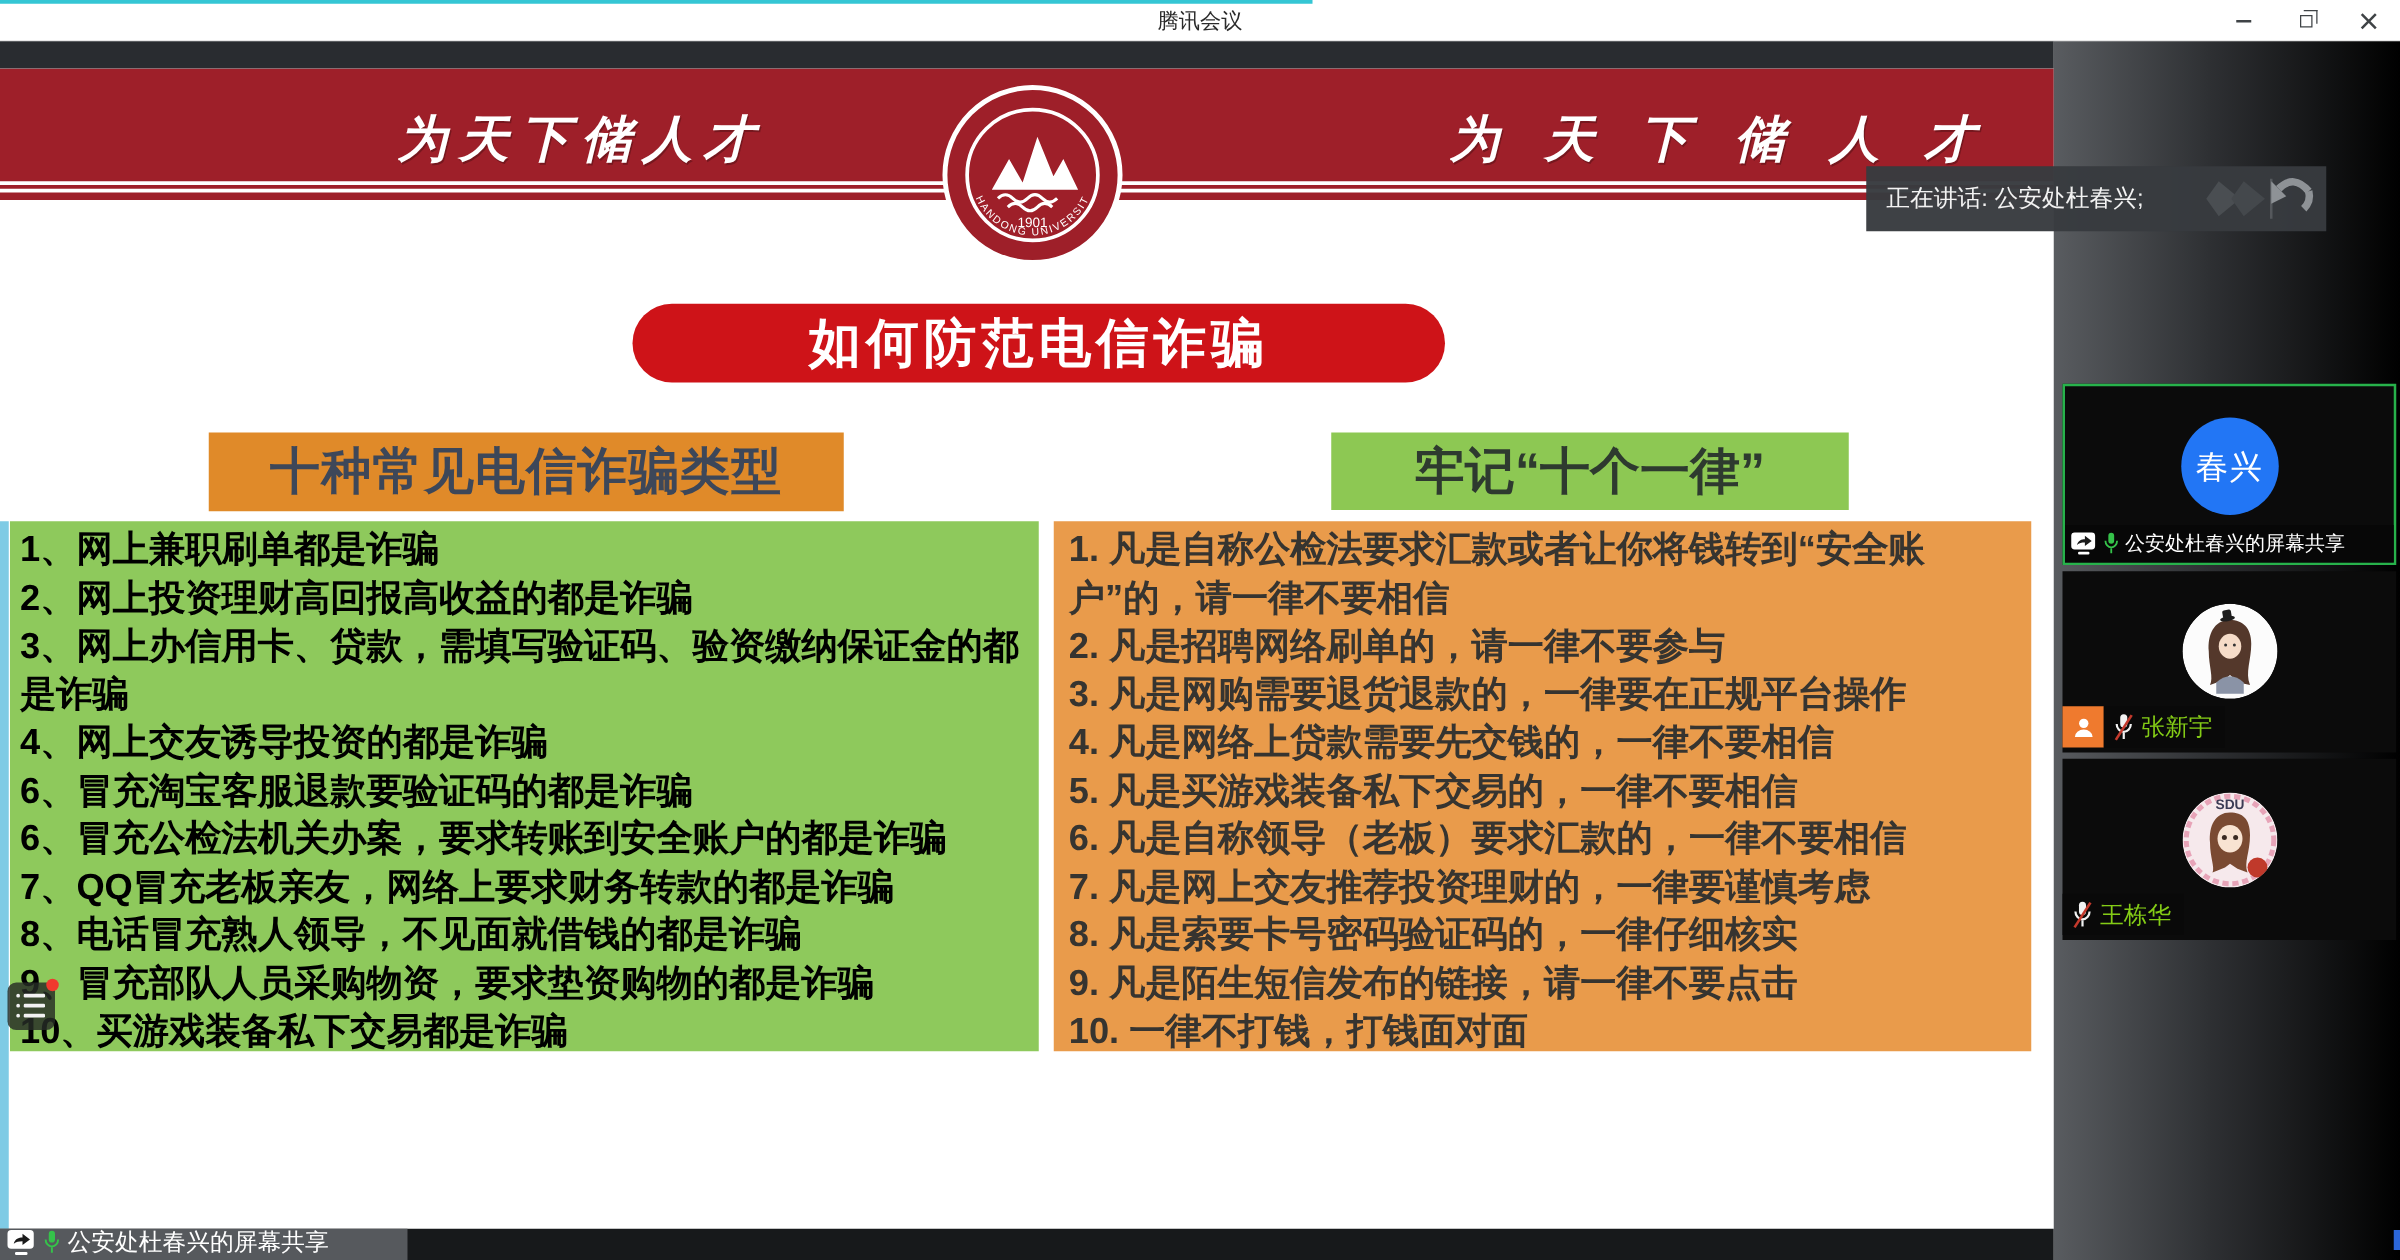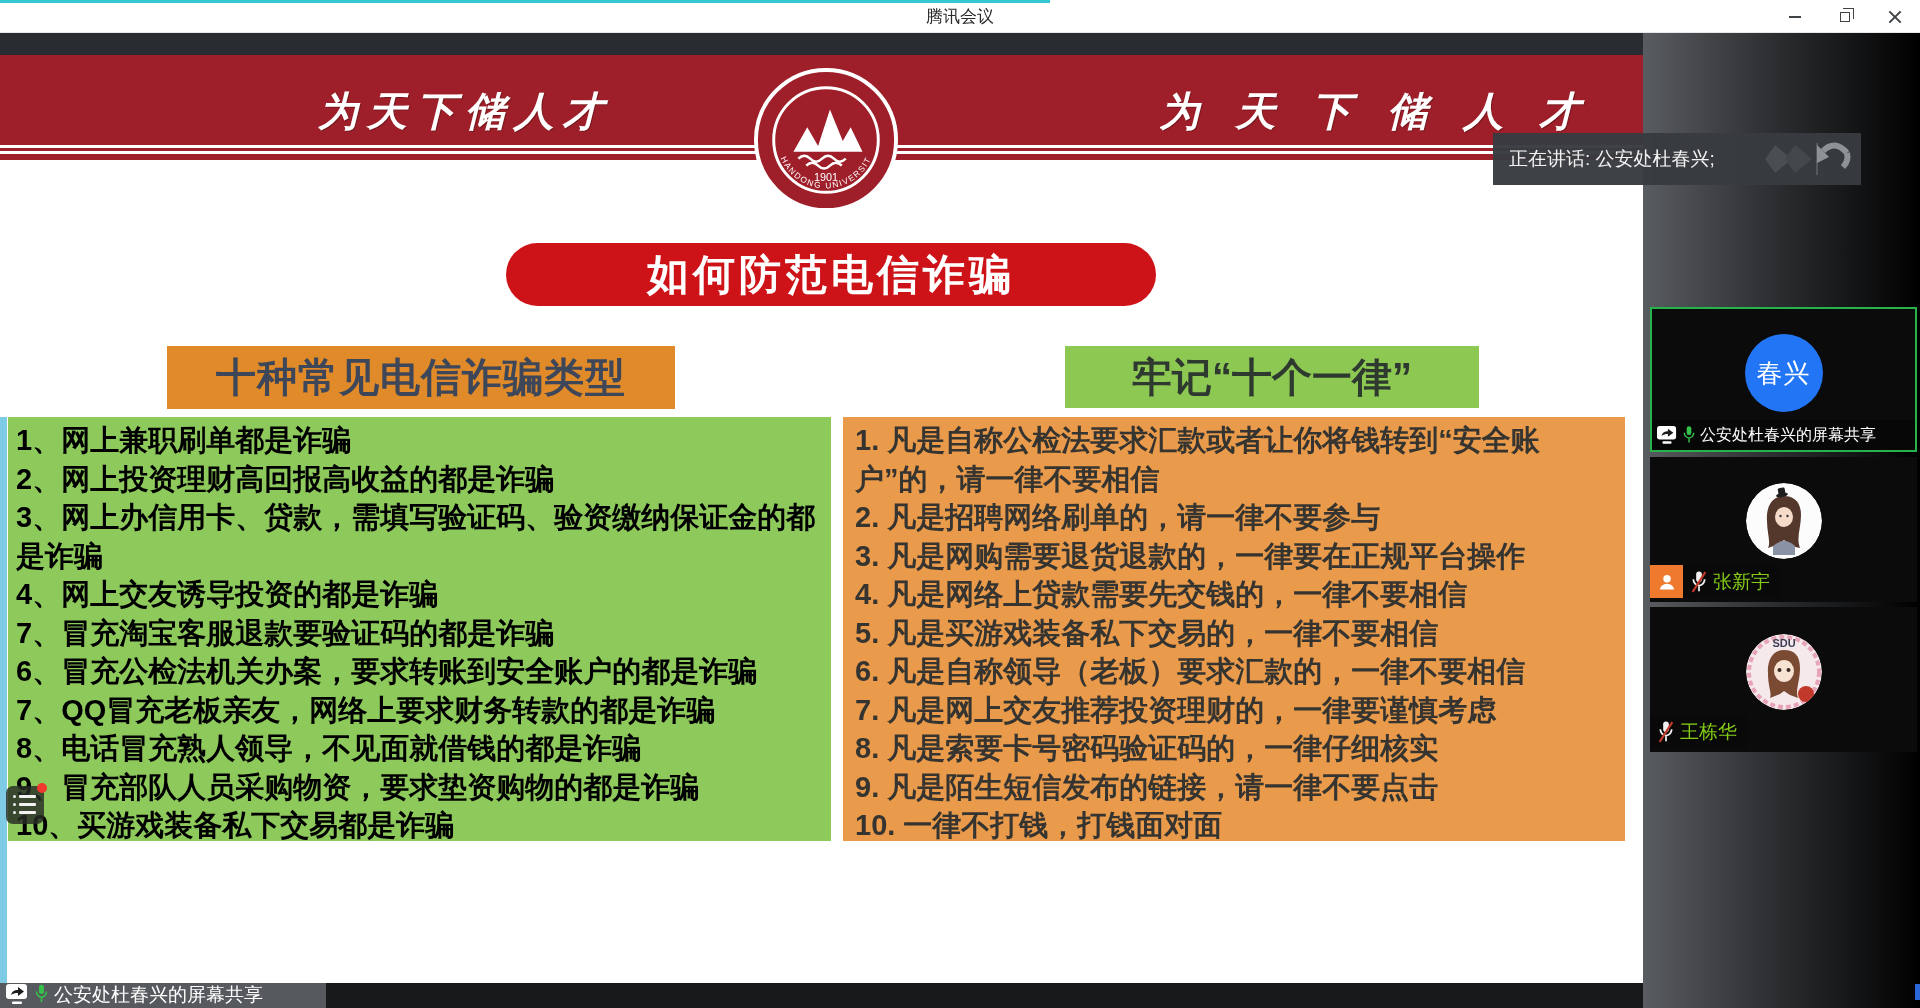--- a/index.html
+++ b/index.html
@@ -120,21 +120,21 @@
 
   <div class="abs slide-title-pill">如何防范电信诈骗</div>
   <div class="abs hdr hdr-left">十种常见电信诈骗类型</div>
   <div class="abs hdr hdr-right">牢记“十个一律”</div>
 
   <div class="abs panel panel-left">
       <div>1、网上兼职刷单都是诈骗</div>
       <div>2、网上投资理财高回报高收益的都是诈骗</div>
       <div>3、网上办信用卡、贷款，需填写验证码、验资缴纳保证金的都是诈骗</div>
       <div>4、网上交友诱导投资的都是诈骗</div>
-      <div>7、冒充淘宝客服退款要验证码的都是诈骗</div>
+      <div>6、冒充淘宝客服退款要验证码的都是诈骗</div>
       <div>6、冒充公检法机关办案，要求转账到安全账户的都是诈骗</div>
       <div>7、QQ冒充老板亲友，网络上要求财务转款的都是诈骗</div>
       <div>8、电话冒充熟人领导，不见面就借钱的都是诈骗</div>
       <div>9、冒充部队人员采购物资，要求垫资购物的都是诈骗</div>
       <div>10、买游戏装备私下交易都是诈骗</div>
     </div>
   <div class="abs panel panel-right">
       <div>1. 凡是自称公检法要求汇款或者让你将钱转到“安全账户”的，请一律不要相信</div>
       <div>2. 凡是招聘网络刷单的，请一律不要参与</div>
       <div>3. 凡是网购需要退货退款的，一律要在正规平台操作</div>

